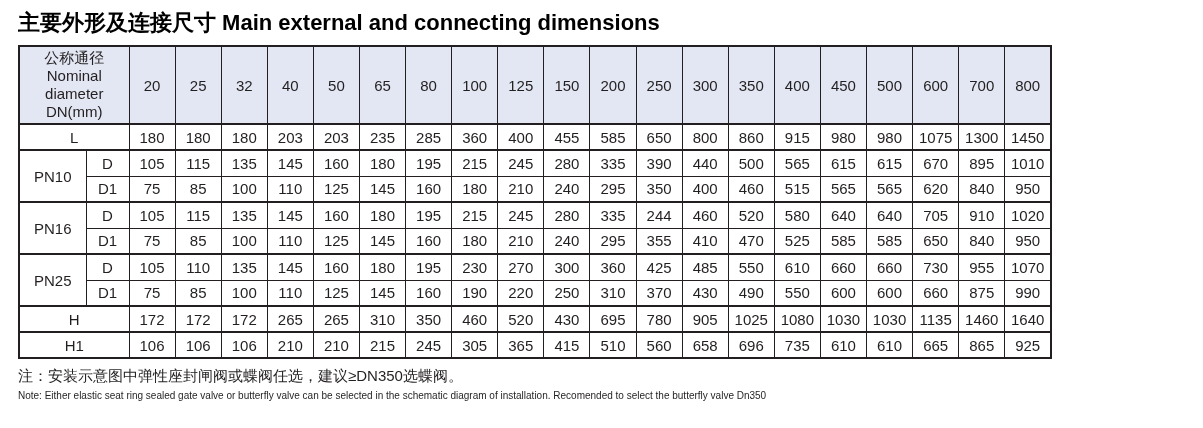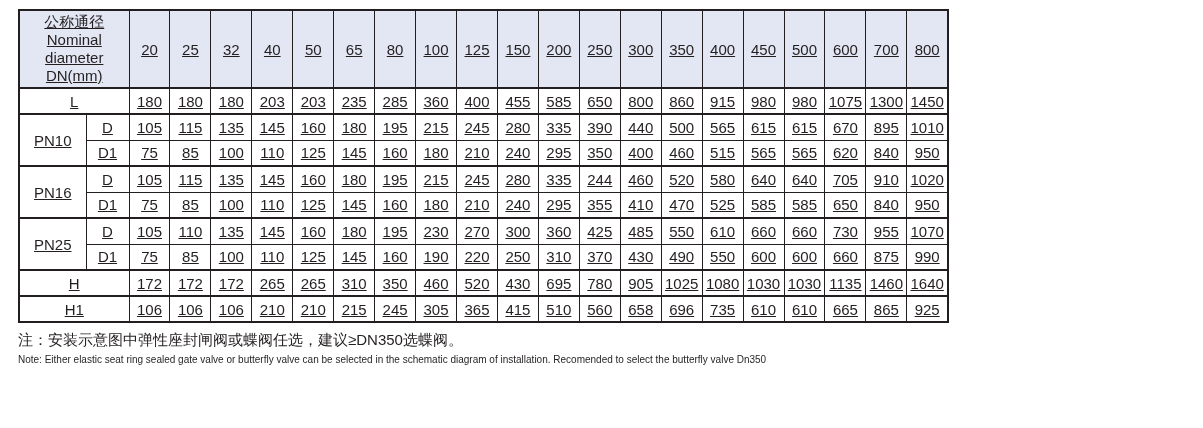--- a/index.html
+++ b/index.html
@@ -15,21 +15,21 @@
     background:var(--bg);color:var(--text);
     font-family:"Liberation Sans","DejaVu Sans",sans-serif;
   }
   .page{padding:9px 18px 0 18px;}
   .title{
     font-size:22px;font-weight:bold;line-height:27px;
     margin:0 0 9px 0;color:#000;
   }
   table.dims{
     border-collapse:collapse;table-layout:fixed;
-    width:931px;border:2px solid var(--border);text-decoration:underline;
+    width:1034px;border:2px solid var(--border);
   }
   table.dims th,table.dims td{
     border:1px solid var(--border);
     text-align:center;vertical-align:middle;
     font-size:15px;padding:0;height:26px;
     white-space:nowrap;overflow:hidden;
   }
   table.dims thead th{
     background:var(--header-bg);
     font-weight:normal;height:78px;
@@ -38,20 +38,21 @@
   th.corner .ln{line-height:18px;}
   tr.group-top>td{border-top:2px solid var(--border);}
   .notes{margin-top:7px;line-height:20px;}
   .note-cn{font-size:15px;}
   .note-en{font-size:10px;}
 </style>
 </head>
 <body>
 
 <div class="page">
+  <h1 class="title">主要外形及连接尺寸 Main external and connecting dimensions</h1>
 
   <table class="dims">
     <colgroup>
         <col style="width: 67px;">
         <col style="width: 43px;">
         <col>
         <col>
         <col>
         <col>
         <col>

